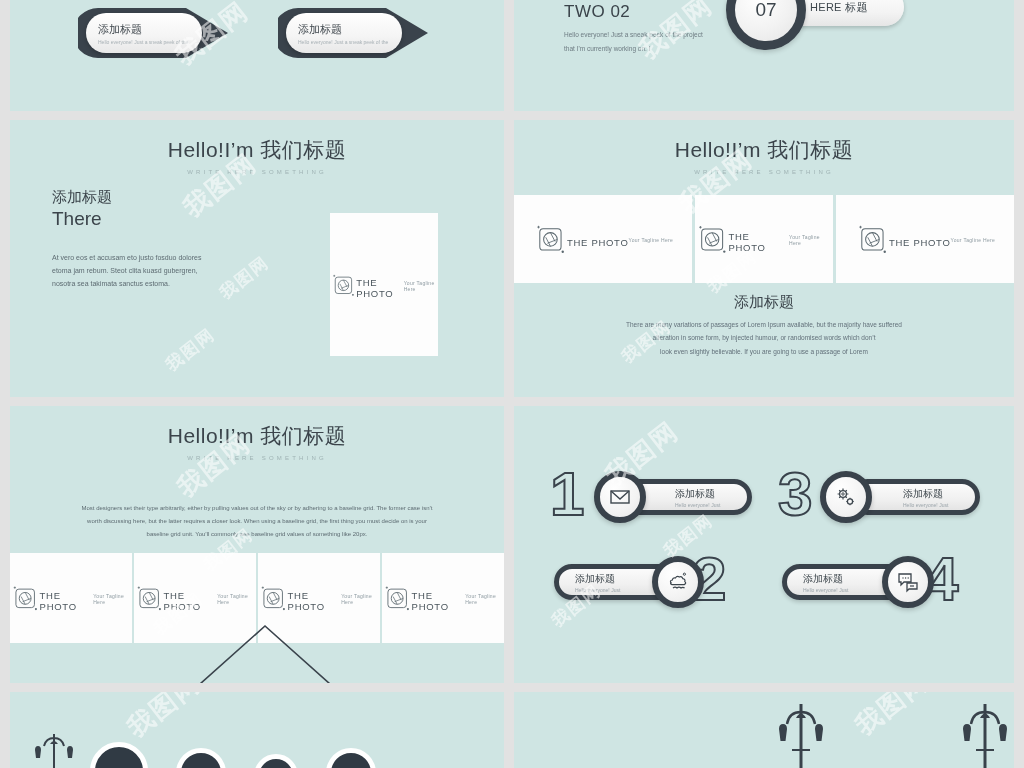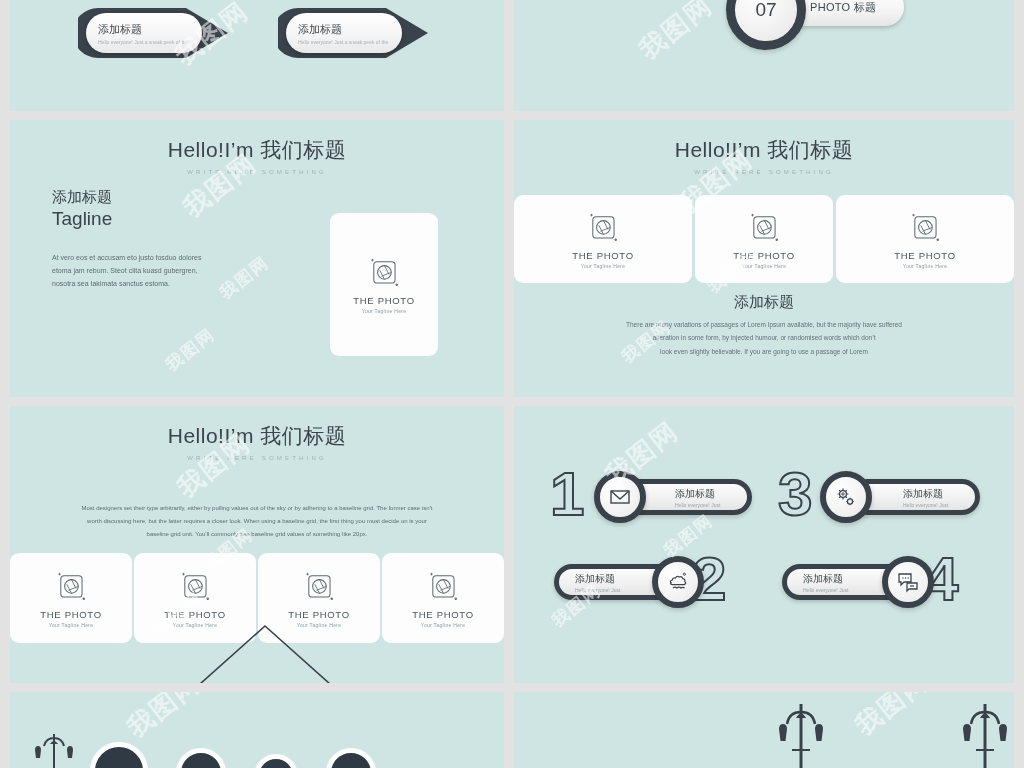--- a/index.html
+++ b/index.html
@@ -42,24 +42,22 @@
   }
   .body-txt {
     font-size: 7px;
     line-height: 1.85;
     color: #5d6b72;
   }
   
   .photo-card {
     background: #fdfdfd;
     display: flex;
-    flex-direction: column;
     align-items: center;
     justify-content: center;
-    border-radius: 9px;
   }
   .photo-card .ph-icon { width: 34px; height: 34px; }
   .photo-card .ph-t {
     font-size: 9.5px;
     letter-spacing: .7px;
     color: #4a555c;
     margin-top: 6px;
   }
   .photo-card .ph-s {
     font-size: 5px;
@@ -175,40 +173,47 @@
       </svg>
       <div class="pill" style="left:8px; top:9px; width:116px; height:40px; padding-left:12px;">
         <span class="p-t">添加标题</span>
         <span class="p-s">Hello everyone! Just a sneak peek of the</span>
       </div>
     </div>
     <div class="wm" style="left:160px; top:60px;">我图网</div>
   </div>
 
   <div class="slide" style="left:514px; top:-44px; width:500px; height:155px;">
+    <div style="position:absolute;left:50px;top:46px;">
+      <div class="two-title">TWO 02</div>
+      <div class="two-body">
+        <div>Hello everyone! Just a sneak peek of the project</div>
+        <div>that I'm currently working on. I</div>
+      </div>
+    </div>
 
     <div class="ring" style="left:222px; top:-16px; width:62px; height:62px; border-width:8px;"></div>
 
     <div class="badge" style="left:270px; top:32px; width:120px; height:38px;">
-      <span>PHOTO 标题</span>
+      <span>HERE 标题</span>
     </div>
 
     <div class="ring" style="left:212px; top:14px; width:80px; height:80px;">
       <span class="rn">07</span>
     </div>
     <div class="wm" style="left:120px; top:54px;">我图网</div>
   </div>
 
   <div class="slide" style="left:10px; top:120px; width:494px; height:277px;">
     <div class="hello-title" style="margin-top:16px;">Hello!I’m 我们标题</div>
     <div class="hello-sub">WRITE HERE SOMETHING</div>
 
     <div style="position:absolute;left:42px;top:68px;">
       <div class="cn-h">添加标题</div>
-      <div style="font-size:19px;font-weight:300;color:#3b444b;margin-top:1px;">Tagline</div>
+      <div style="font-size:19px;font-weight:300;color:#3b444b;margin-top:1px;">There</div>
     </div>
 
     <div class="body-txt" style="position:absolute;left:42px;top:132px;width:250px;">
       <div>At vero eos et accusam eto justo fosduo dolores</div>
       <div>etoma jam rebum. Steot clita kuasd gubergren,</div>
       <div>nosotra sea takimata sanctus estoma.</div>
     </div>
 
     <div class="photo-card" style="position:absolute;left:320px;top:93px;width:108px;height:143px;">
       <svg class="ph-icon" viewBox="0 0 40 40">

